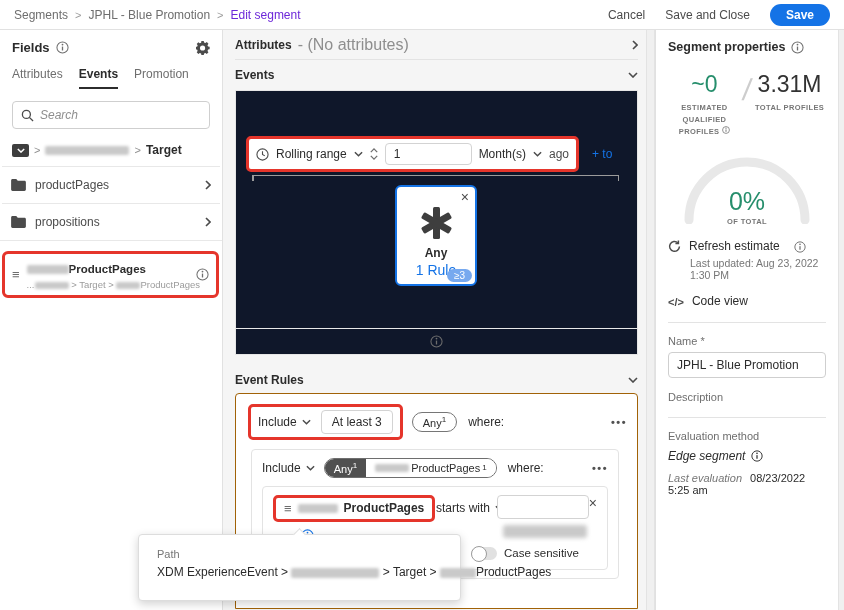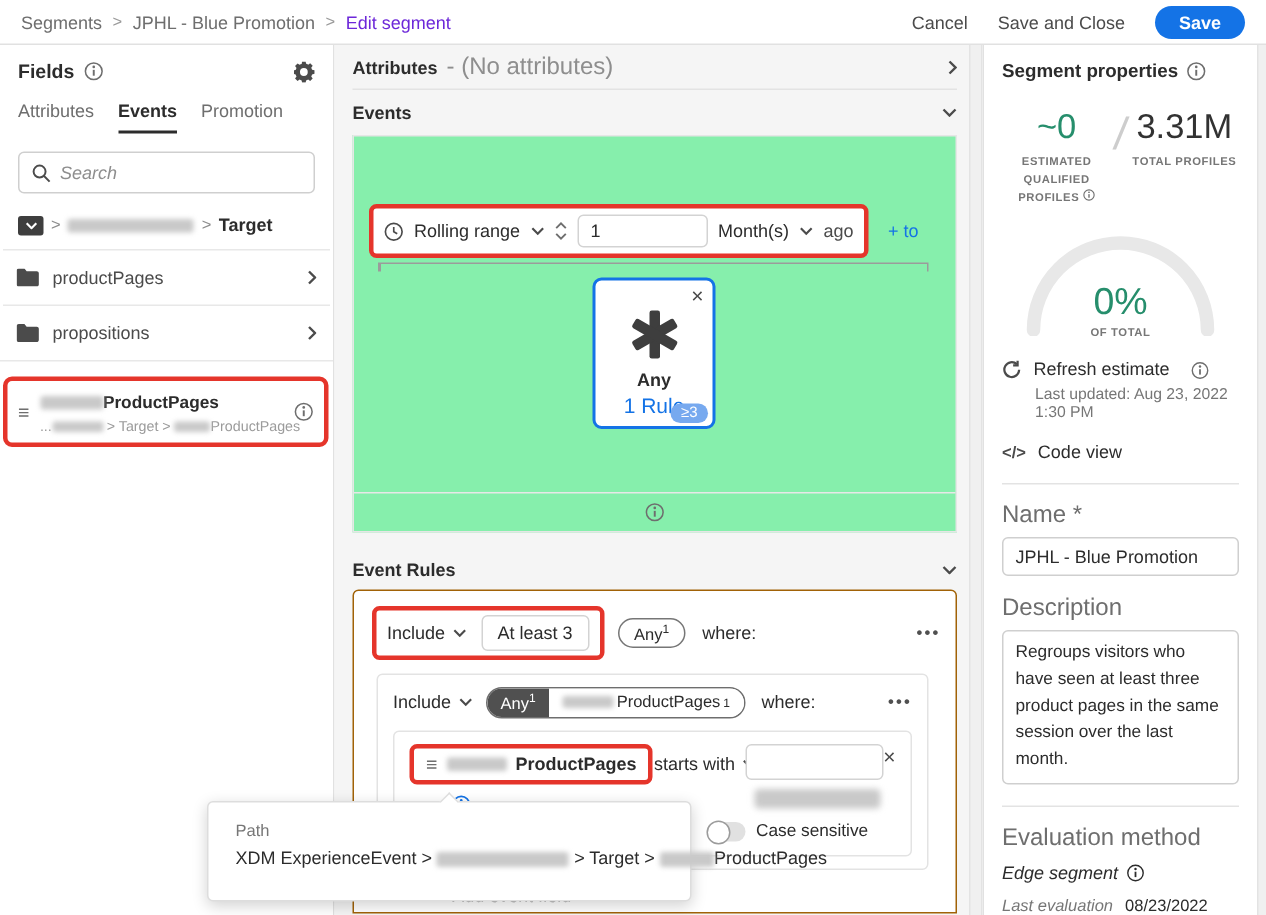--- a/index.html
+++ b/index.html
@@ -52,21 +52,21 @@
   .redact { display:inline-block; background:#c9c9c9; border-radius:2px;
     filter:blur(1.6px); vertical-align:middle; }
   
   .mid-panel { position:absolute; left:223px; top:30px; width:423px; height:580px;
     background:#f5f5f5; padding:0 8px 0 12px; }
   .panel-head { height:30px; display:flex; align-items:center; gap:6px; }
   .panel-head.bordered { border-bottom:1px solid #e3e3e3; }
   .ph-title { font-size:12px; font-weight:bold; color:#2c2c2c; }
   .ph-sub { font-size:16px; color:#8e8e8e; }
   .ph-chev { margin-left:auto; color:#4b4b4b; display:flex; }
-  .canvas { position:relative; height:265px; background:#86efac; border:1px solid #e6e6e6; }
+  .canvas { position:relative; height:265px; background:#0f172a; border:1px solid #e6e6e6; }
   .range-box { position:absolute; left:10px; top:45px; width:333px; height:36px;
     border:3px solid #e5352b; border-radius:5px; background:#fff;
     display:flex; align-items:center; gap:7px; padding:0 7px; z-index:2; }
   .range-box .rb-label { font-size:12px; color:#2c2c2c; white-space:nowrap; }
   .stepper { display:flex; flex-direction:column; gap:2px; color:#6e6e6e; cursor:pointer; }
   .range-input { flex:1; min-width:0; height:22px; border:1px solid #d3d3d3; border-radius:4px;
     font-size:12px; padding:0 8px; font-family:inherit; color:#2c2c2c; }
   .ago { font-size:12px; color:#4b4b4b; }
   .add-to { position:absolute; left:356px; top:56px; font-size:12px; color:#1473e6;
     cursor:pointer; z-index:2; }
@@ -159,21 +159,21 @@
     line-height:1.6; font-weight:bold; }
   .slash { font-size:30px; color:#cdcdcd; font-weight:200; margin:2px 2px 0 2px; transform:skewX(-8deg); }
   .gauge { margin:16px auto 0 auto; width:132px; height:72px; position:relative; }
   .gauge-text { position:absolute; left:0; right:0; bottom:0; text-align:center; }
   .gauge-val { font-size:25px; color:#268e6c; font-weight:300; }
   .gauge-label { font-size:7.5px; color:#767676; letter-spacing:0.4px; font-weight:bold; margin-top:1px; }
   .rp-action { margin-top:13px; display:flex; align-items:flex-end; gap:8px; font-size:12px;
     color:#2c2c2c; cursor:pointer; }
   .rp-updated { margin:4px 0 0 22px; font-size:10.5px; color:#767676; }
   .rp-hr { border:none; border-top:1px solid #e3e3e3; margin:14px 0 12px 0; }
-  .rp-label { font-size:16px; color:#6e6e6e; }
+  .rp-label { font-size:11px; color:#6e6e6e; }
   .rp-input { margin-top:5px; width:100%; height:26px; border:1px solid #cfcfcf; border-radius:4px;
     font-size:12px; padding:0 8px; font-family:inherit; color:#2c2c2c; }
   .rp-desc { margin-top:5px; border:1px solid #cfcfcf; border-radius:4px; padding:6px 8px;
     font-size:11.5px; line-height:1.55; color:#2c2c2c; min-height:60px; }
   .rp-eval { margin-top:7px; display:flex; align-items:center; gap:6px; font-size:12px;
     font-style:italic; color:#2c2c2c; }
   .rp-lasteval { margin-top:9px; font-size:11px; }
   .rp-lasteval .lbl { font-style:italic; color:#767676; }
   .rp-lasteval .val { color:#2c2c2c; margin-left:5px; }
   
@@ -527,21 +527,20 @@
       <span style="font-size:11px;color:#4b4b4b;font-weight:bold">&lt;/&gt;</span>
       <span>Code view</span>
     </div>
 
     <hr class="rp-hr">
 
     <div class="rp-label">Name *</div>
     <input class="rp-input" value="JPHL - Blue Promotion" style="">
 
     <div class="rp-label" style="margin-top:13px">Description</div>
-    <div class="rp-desc">Regroups visitors who have seen at least three product pages in the same session over the last month.</div>
 
     <hr class="rp-hr">
 
     <div class="rp-label">Evaluation method</div>
     <div class="rp-eval">
       <span>Edge segment</span>
       <span class="ico ico-info" style="color:#2c2c2c">
         <svg width="12" height="12" viewBox="0 0 14 14">
             <circle cx="7" cy="7" r="6" fill="none" stroke="currentColor" stroke-width="1.1"></circle>
             <rect x="6.3" y="6" width="1.4" height="4.2" fill="currentColor"></rect>

